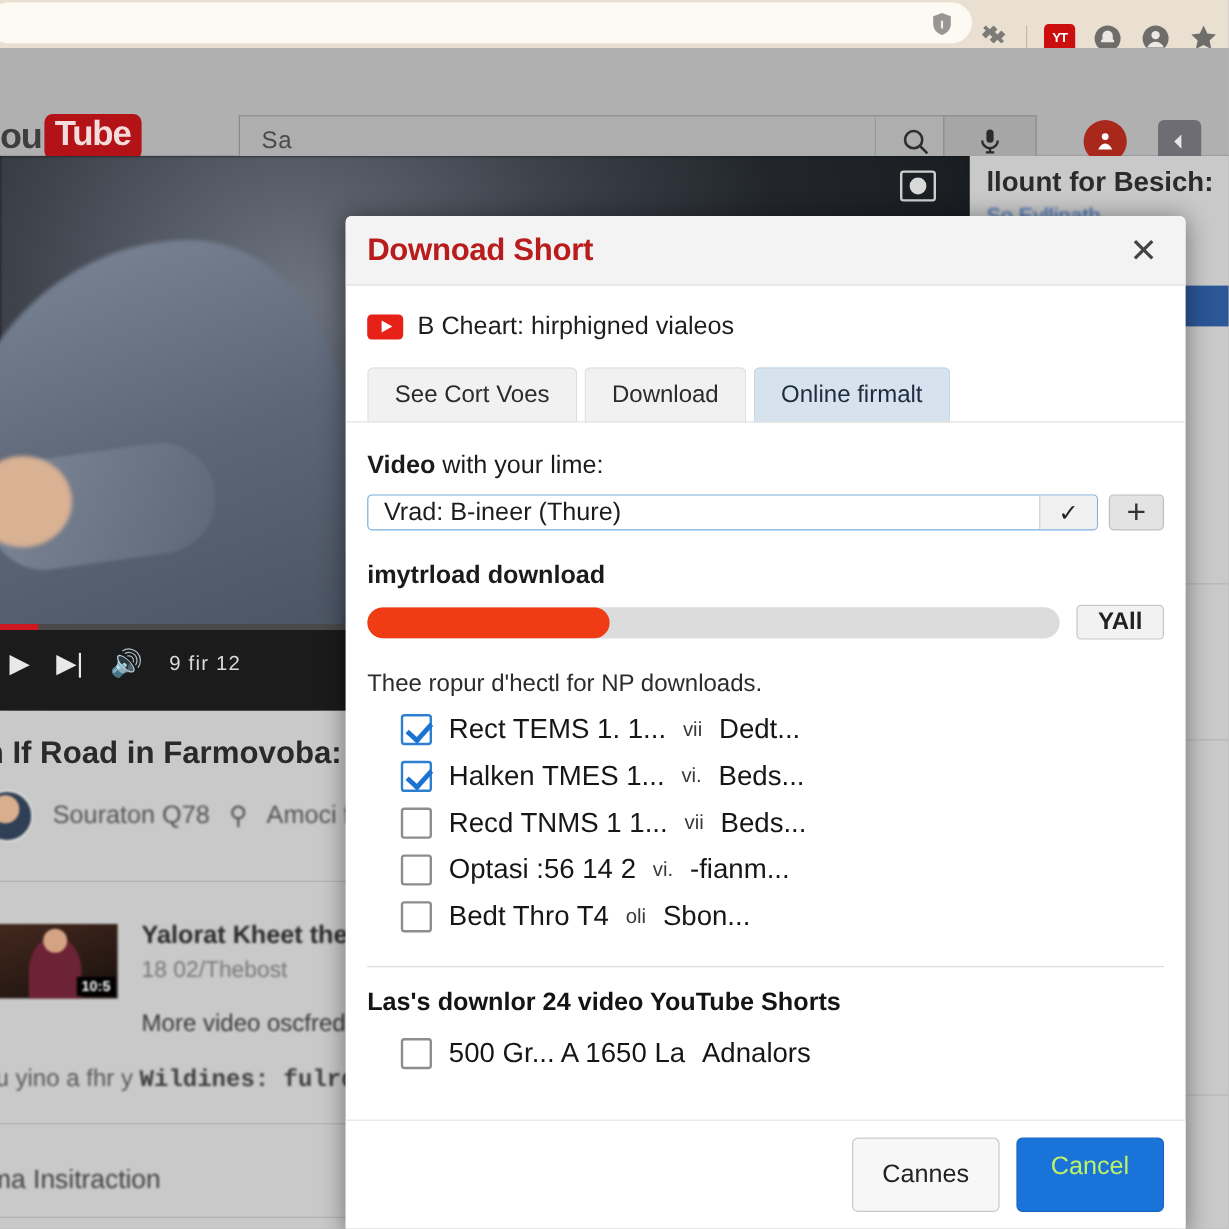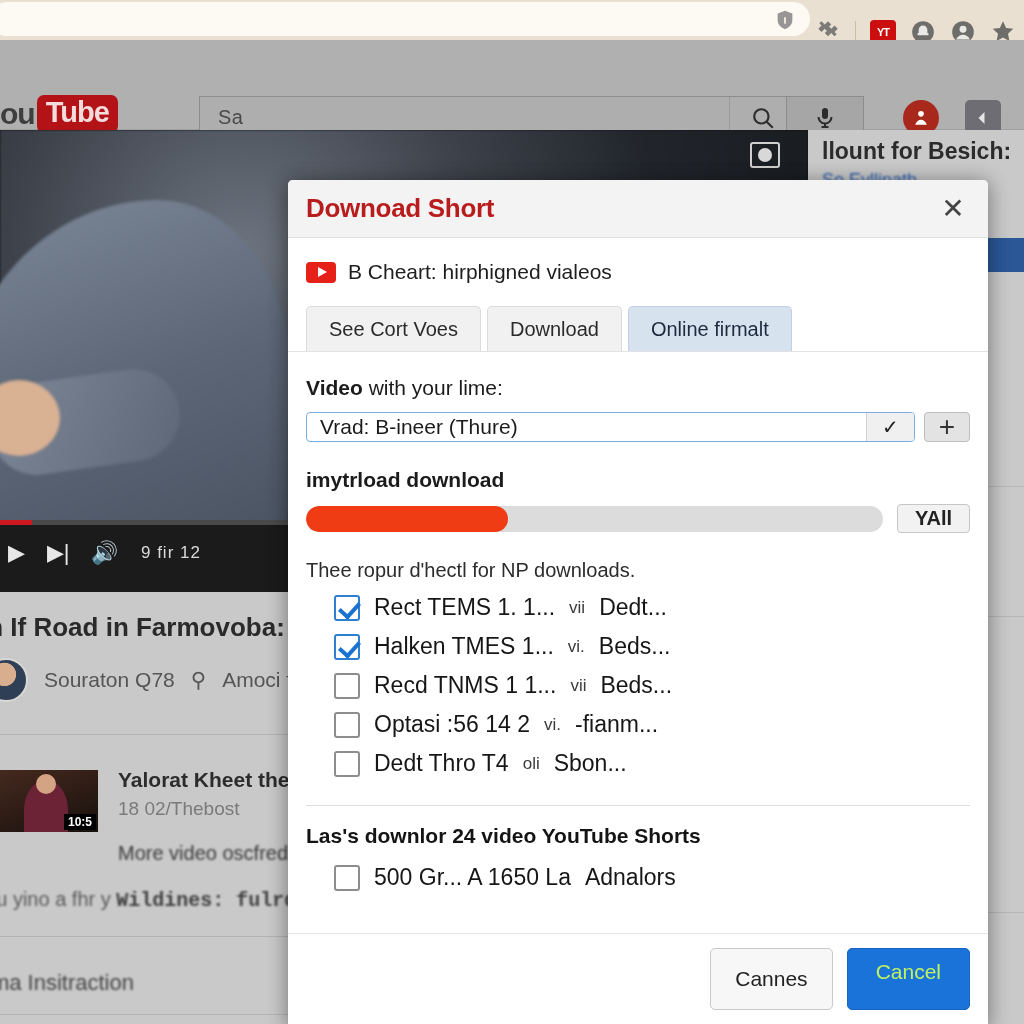--- a/index.html
+++ b/index.html
@@ -572,21 +572,21 @@
           <span class="row-end">Beds...</span>
         </div>
         <div class="check-row">
           <span class="cb"></span>
           <span class="row-main">Optasi :56 14 2</span>
           <span class="row-mid">vi.</span>
           <span class="row-end">-fianm...</span>
         </div>
         <div class="check-row">
           <span class="cb"></span>
-          <span class="row-main">Dedt Thro T4</span>
+          <span class="row-main">Bedt Thro T4</span>
           <span class="row-mid">oli</span>
           <span class="row-end">Sbon...</span>
         </div>
       </div>
 
       <div class="divider"></div>
 
       <div class="sect-label">Las's downlor 24 video YouTube Shorts</div>
       <div class="check-list">
         <div class="check-row">

